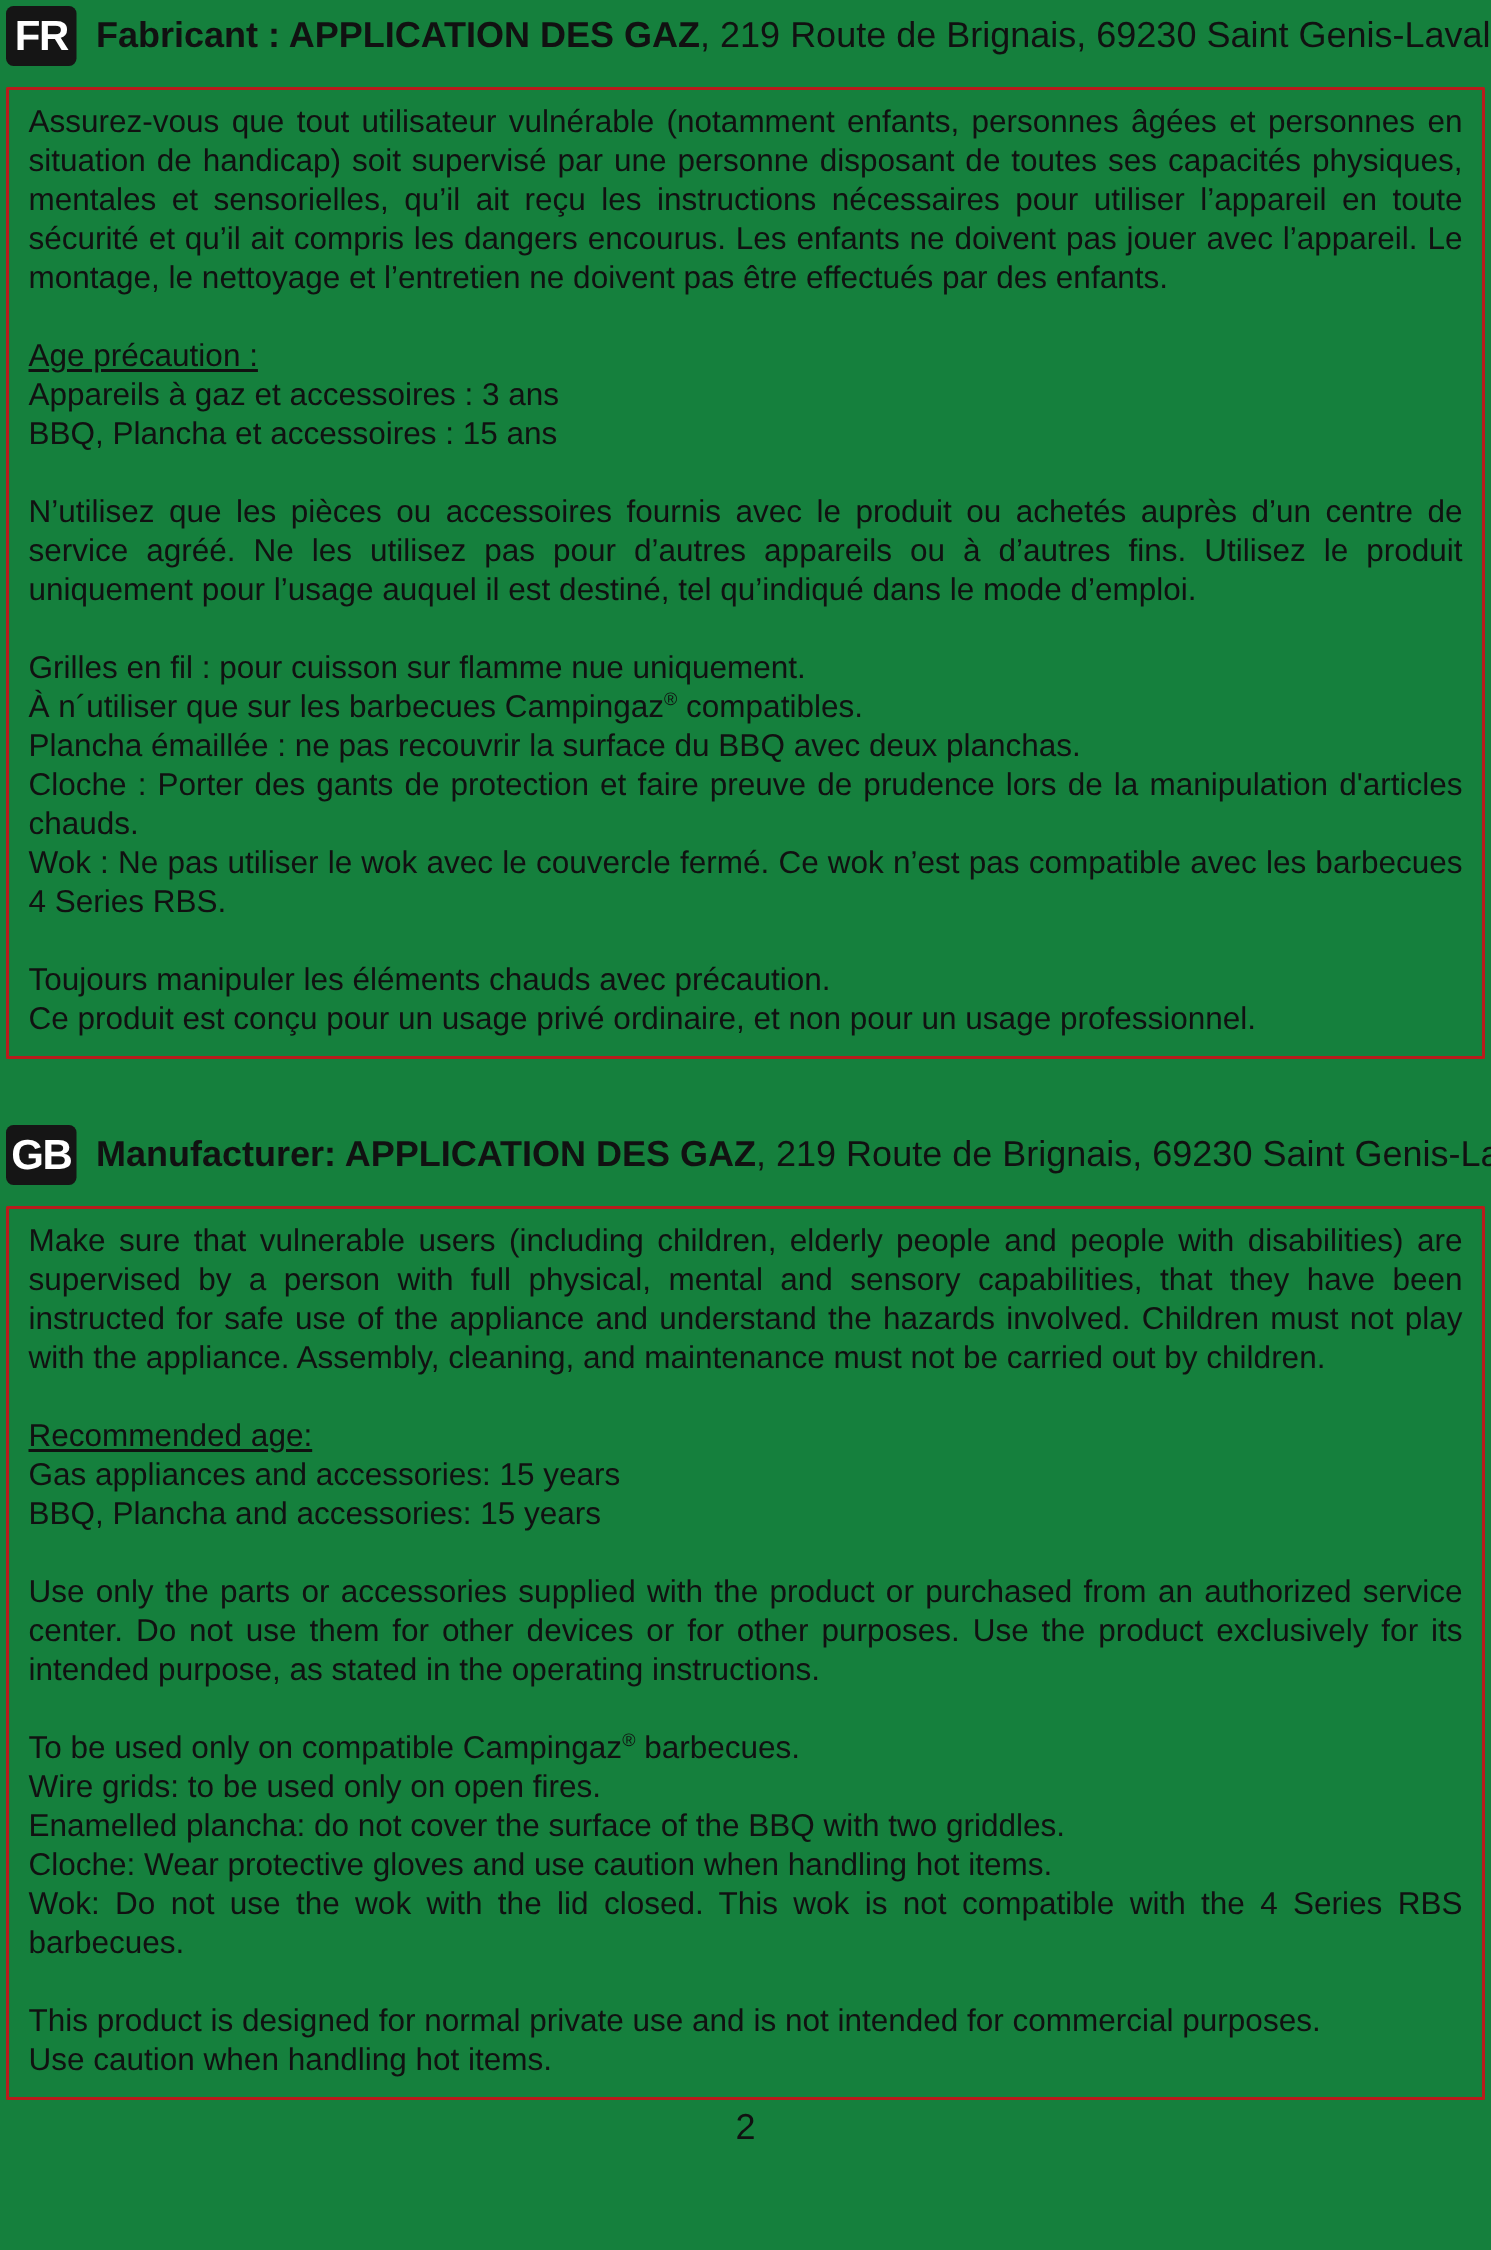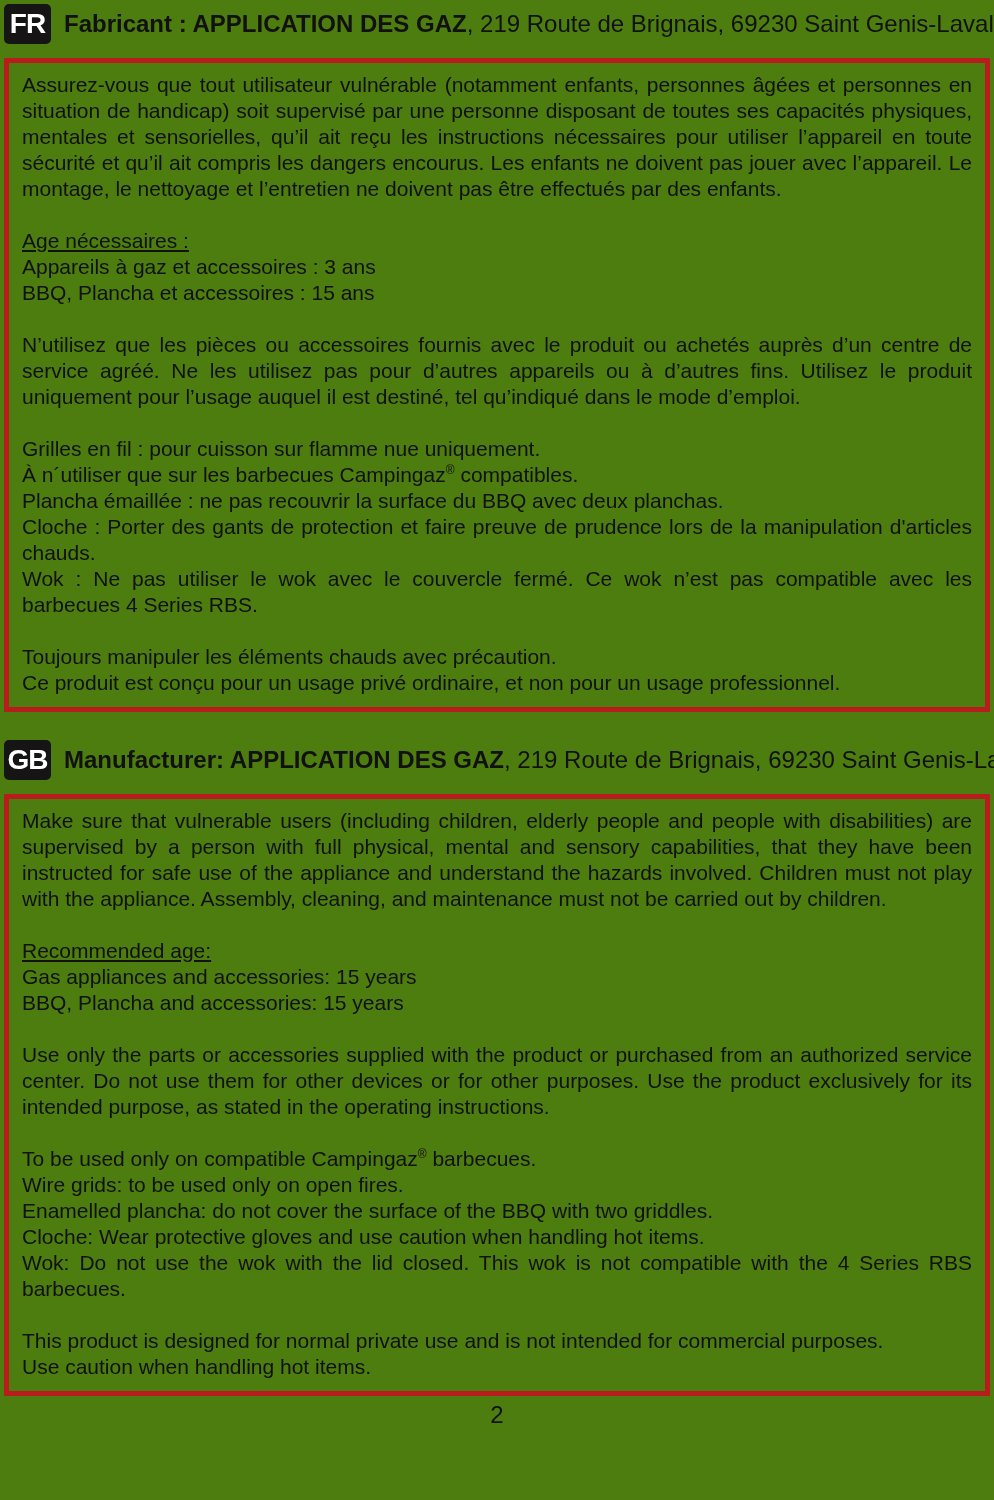--- a/index.html
+++ b/index.html
@@ -7,30 +7,30 @@
     padding: 0;
     background: #ffffff;
   }
   .page {
     width: 994px;
     min-height: 1500px;
     box-sizing: border-box;
     padding: 2px 4px 0 4px;
     font-family: "Liberation Sans", sans-serif;
     color: #111111;
-    background: #4d7c0f;
+    background: #15803d;
   }
   .section-header {
     display: flex;
     align-items: center;
     gap: 13px;
     margin: 2px 0 14px 0;
   }
   .section-header.second {
-    margin-top: 28px;
+    margin-top: 44px;
     justify-content: space-between;
   }
   .lang-badge {
     flex: 0 0 auto;
     background: #151515;
     color: #ffffff;
     font-weight: bold;
     font-size: 28px;
     width: 47px;
     height: 40px;
@@ -40,21 +40,21 @@
     border-radius: 5px;
     letter-spacing: -1px;
   }
   .header-text {
     font-size: 24px;
     line-height: 1.2;
     white-space: nowrap;
   }
   .header-text b { font-weight: bold; }
   .text-box {
-    border: 5px solid #b91c1c;
+    border: 2px solid #b91c1c;
     border-radius: 1px;
     padding: 9px 13px 11px 13px;
     font-size: 21px;
     line-height: 26px;
   }
   .text-box p { margin: 0; }
   .just { text-align: justify; }
   .u { text-decoration: underline; }
   .spacer { height: 26px; }
   sup {
@@ -75,21 +75,21 @@
 <div class="page">
 
   <div class="section-header">
     <span class="lang-badge">FR</span>
     <span class="header-text"><b>Fabricant : APPLICATION DES GAZ</b><span>, 219 Route de Brignais, 69230 Saint Genis-Laval, France</span></span>
   </div>
 
   <div class="text-box">
     <p class="just">Assurez-vous que tout utilisateur vulnérable (notamment enfants, personnes âgées et personnes en situation de handicap) soit supervisé par une personne disposant de toutes ses capacités physiques, mentales et sensorielles, qu’il ait reçu les instructions nécessaires pour utiliser l’appareil en toute sécurité et qu’il ait compris les dangers encourus. Les enfants ne doivent pas jouer avec l’appareil. Le montage, le nettoyage et l’entretien ne doivent pas être effectués par des enfants.</p>
     <div class="spacer"></div>
-    <p class="u">Age nécessaires :</p>
+    <p class="u">Age précaution :</p>
     <p>Appareils à gaz et accessoires : 3 ans</p>
     <p>BBQ, Plancha et accessoires : 15 ans</p>
     <div class="spacer"></div>
     <p class="just">N’utilisez que les pièces ou accessoires fournis avec le produit ou achetés auprès d’un centre de service agréé. Ne les utilisez pas pour d’autres appareils ou à d’autres fins. Utilisez le produit uniquement pour l’usage auquel il est destiné, tel qu’indiqué dans le mode d’emploi.</p>
     <div class="spacer"></div>
     <p>Grilles en fil : pour cuisson sur flamme nue uniquement.</p>
     <p><span>À n´utiliser que sur les barbecues Campingaz</span><sup>®</sup><span> compatibles.</span></p>
     <p>Plancha émaillée : ne pas recouvrir la surface du BBQ avec deux planchas.</p>
     <p class="just">Cloche : Porter des gants de protection et faire preuve de prudence lors de la manipulation d'articles chauds.</p>
     <p class="just">Wok : Ne pas utiliser le wok avec le couvercle fermé. Ce wok n’est pas compatible avec les barbecues 4 Series RBS.</p>

